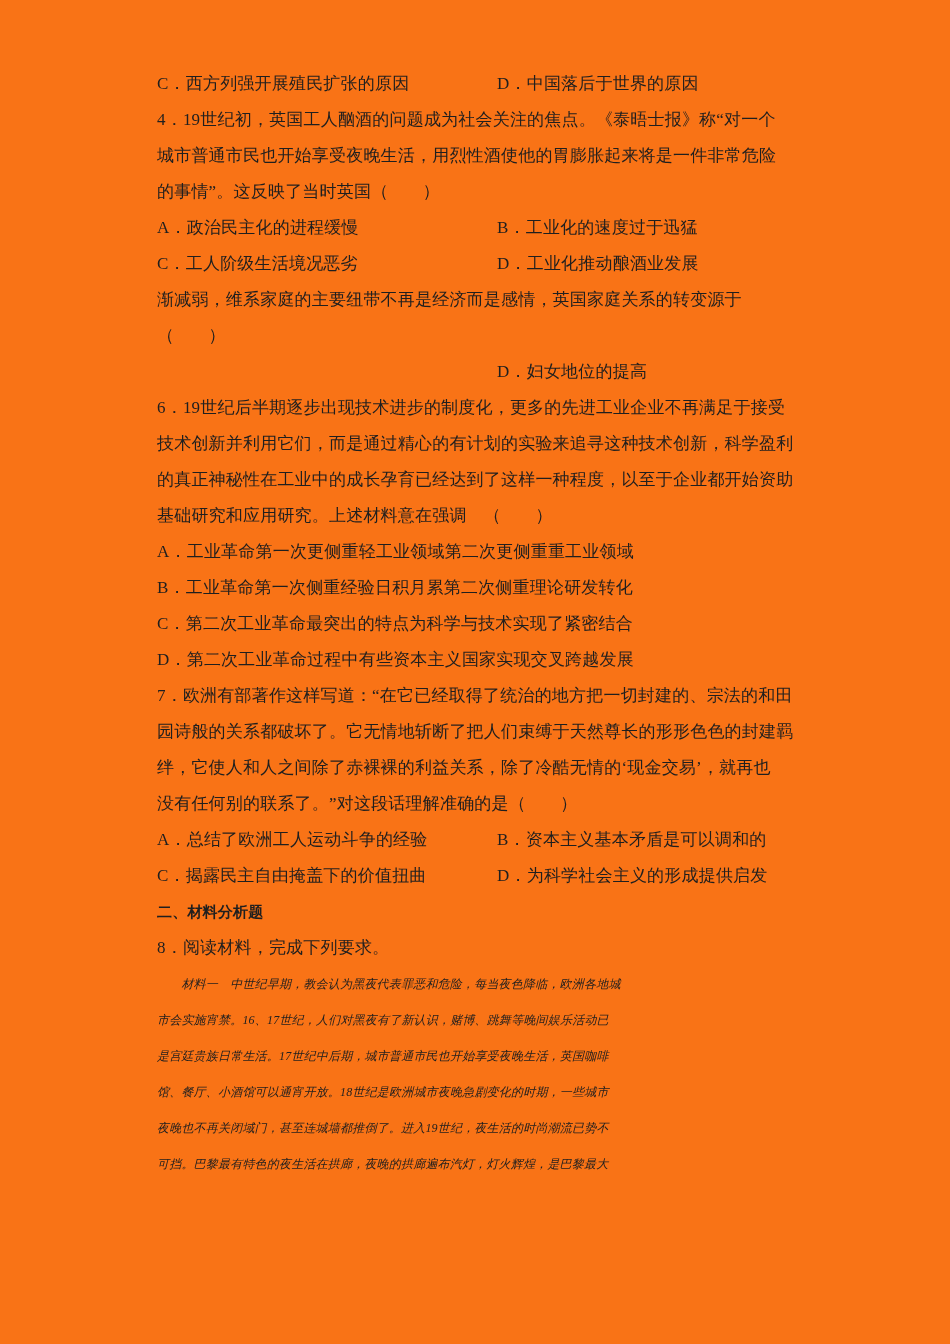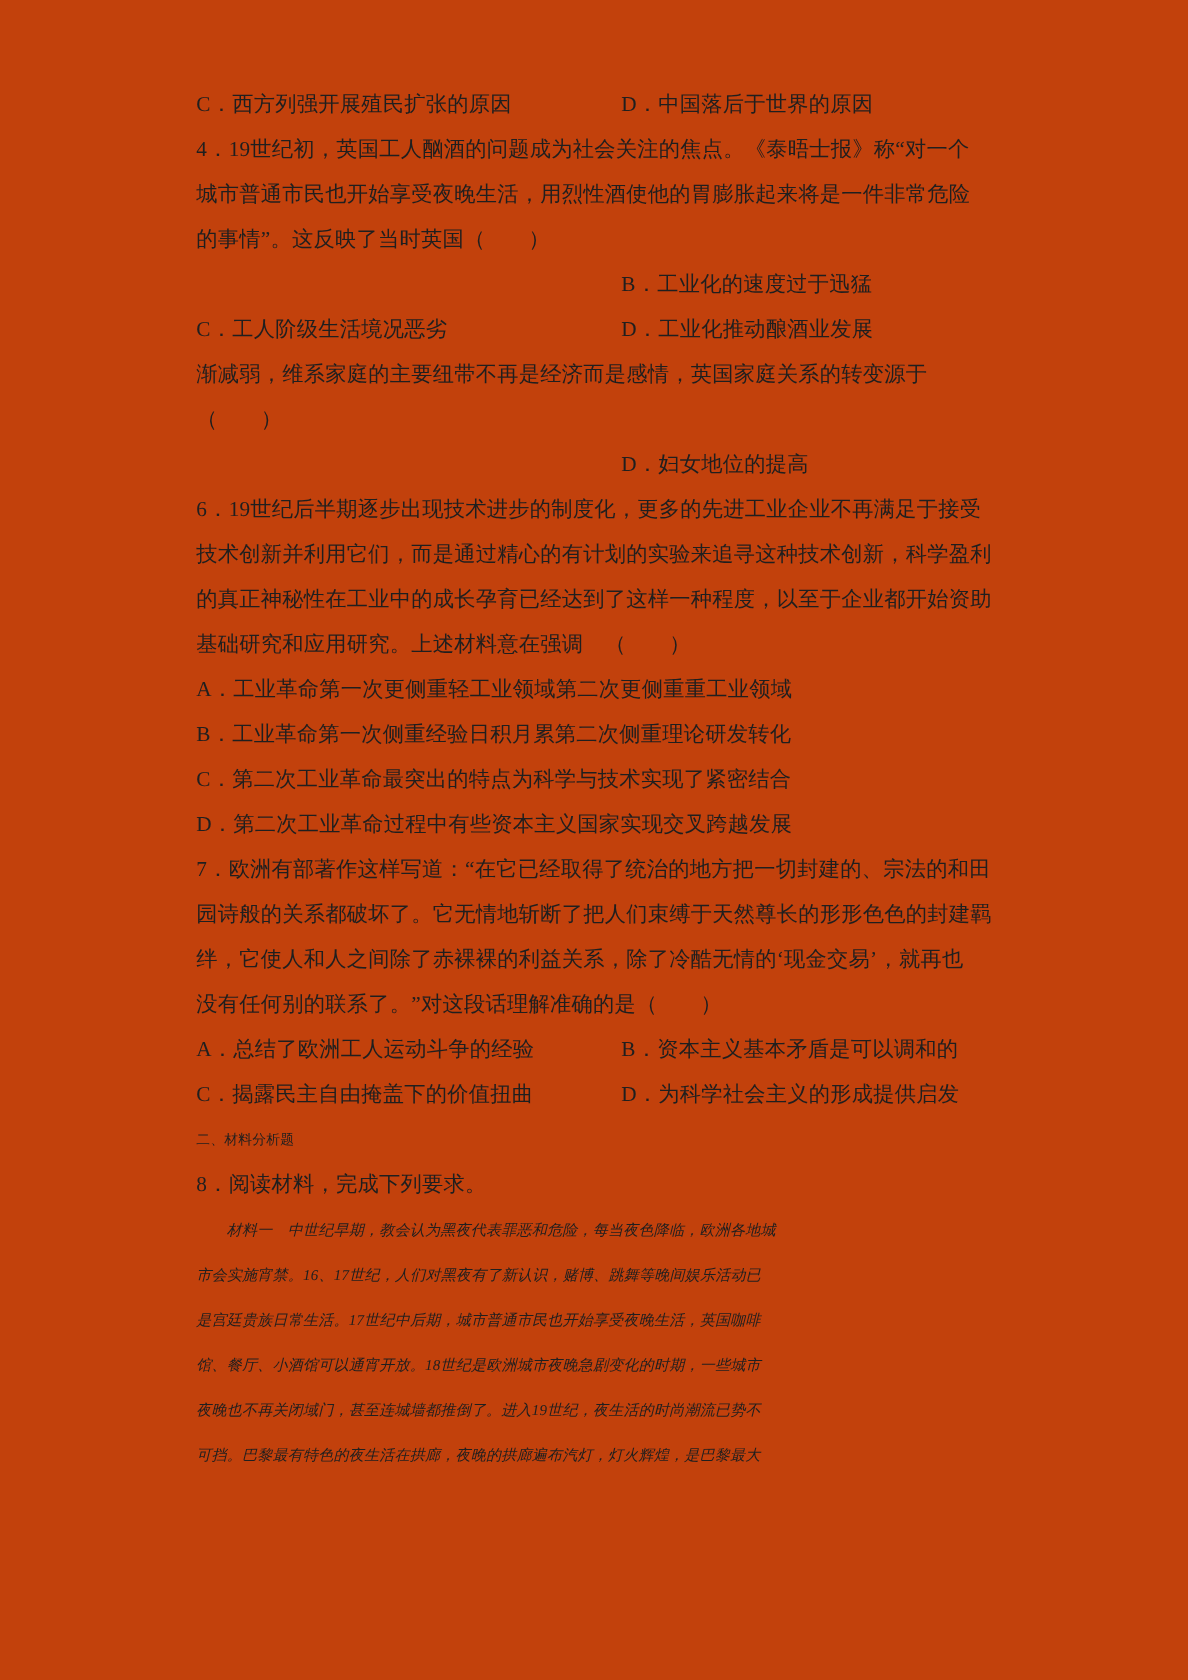--- a/index.html
+++ b/index.html
@@ -39,38 +39,38 @@
   .two-col .col-left {
     display: inline-block;
   }
   .two-col .col-right {
     position: absolute;
     left: 340px;
     top: 0;
   }
   .heading {
     font-family: "Liberation Sans", "DejaVu Sans", sans-serif;
-    font-weight: 400;
-    font-size: 11px;
+    font-weight: 700;
+    font-size: 15px;
   }
   .kaiti {
     font-style: italic;
     font-size: 12px;
   }
 </style>
 </head>
 <body>
 
-<div class="page" style="background: #c2410c; color: rgb(31, 31, 31);">
+<div class="page" style="background: #f97316; color: rgb(31, 31, 31);">
   <div class="doc-content">
       <div class="line two-col"><span class="col-left">C．西方列强开展殖民扩张的原因</span><span class="col-right">D．中国落后于世界的原因</span></div>
       <div class="line ">4．19世纪初，英国工人酗酒的问题成为社会关注的焦点。《泰晤士报》称“对一个</div>
       <div class="line ">城市普通市民也开始享受夜晚生活，用烈性酒使他的胃膨胀起来将是一件非常危险</div>
       <div class="line ">的事情”。这反映了当时英国（　　）</div>
-      <div class="line two-col"><span class="col-right">B．工业化的速度过于迅猛</span></div>
+      <div class="line two-col"><span class="col-left">A．政治民主化的进程缓慢</span><span class="col-right">B．工业化的速度过于迅猛</span></div>
       <div class="line two-col"><span class="col-left">C．工人阶级生活境况恶劣</span><span class="col-right">D．工业化推动酿酒业发展</span></div>
       <div class="line ">渐减弱，维系家庭的主要纽带不再是经济而是感情，英国家庭关系的转变源于</div>
       <div class="line ">（　　）</div>
       <div class="line two-col"><span class="col-right">D．妇女地位的提高</span></div>
       <div class="line ">6．19世纪后半期逐步出现技术进步的制度化，更多的先进工业企业不再满足于接受</div>
       <div class="line ">技术创新并利用它们，而是通过精心的有计划的实验来追寻这种技术创新，科学盈利</div>
       <div class="line ">的真正神秘性在工业中的成长孕育已经达到了这样一种程度，以至于企业都开始资助</div>
       <div class="line ">基础研究和应用研究。上述材料意在强调　（　　）</div>
       <div class="line ">A．工业革命第一次更侧重轻工业领域第二次更侧重重工业领域</div>
       <div class="line ">B．工业革命第一次侧重经验日积月累第二次侧重理论研发转化</div>

